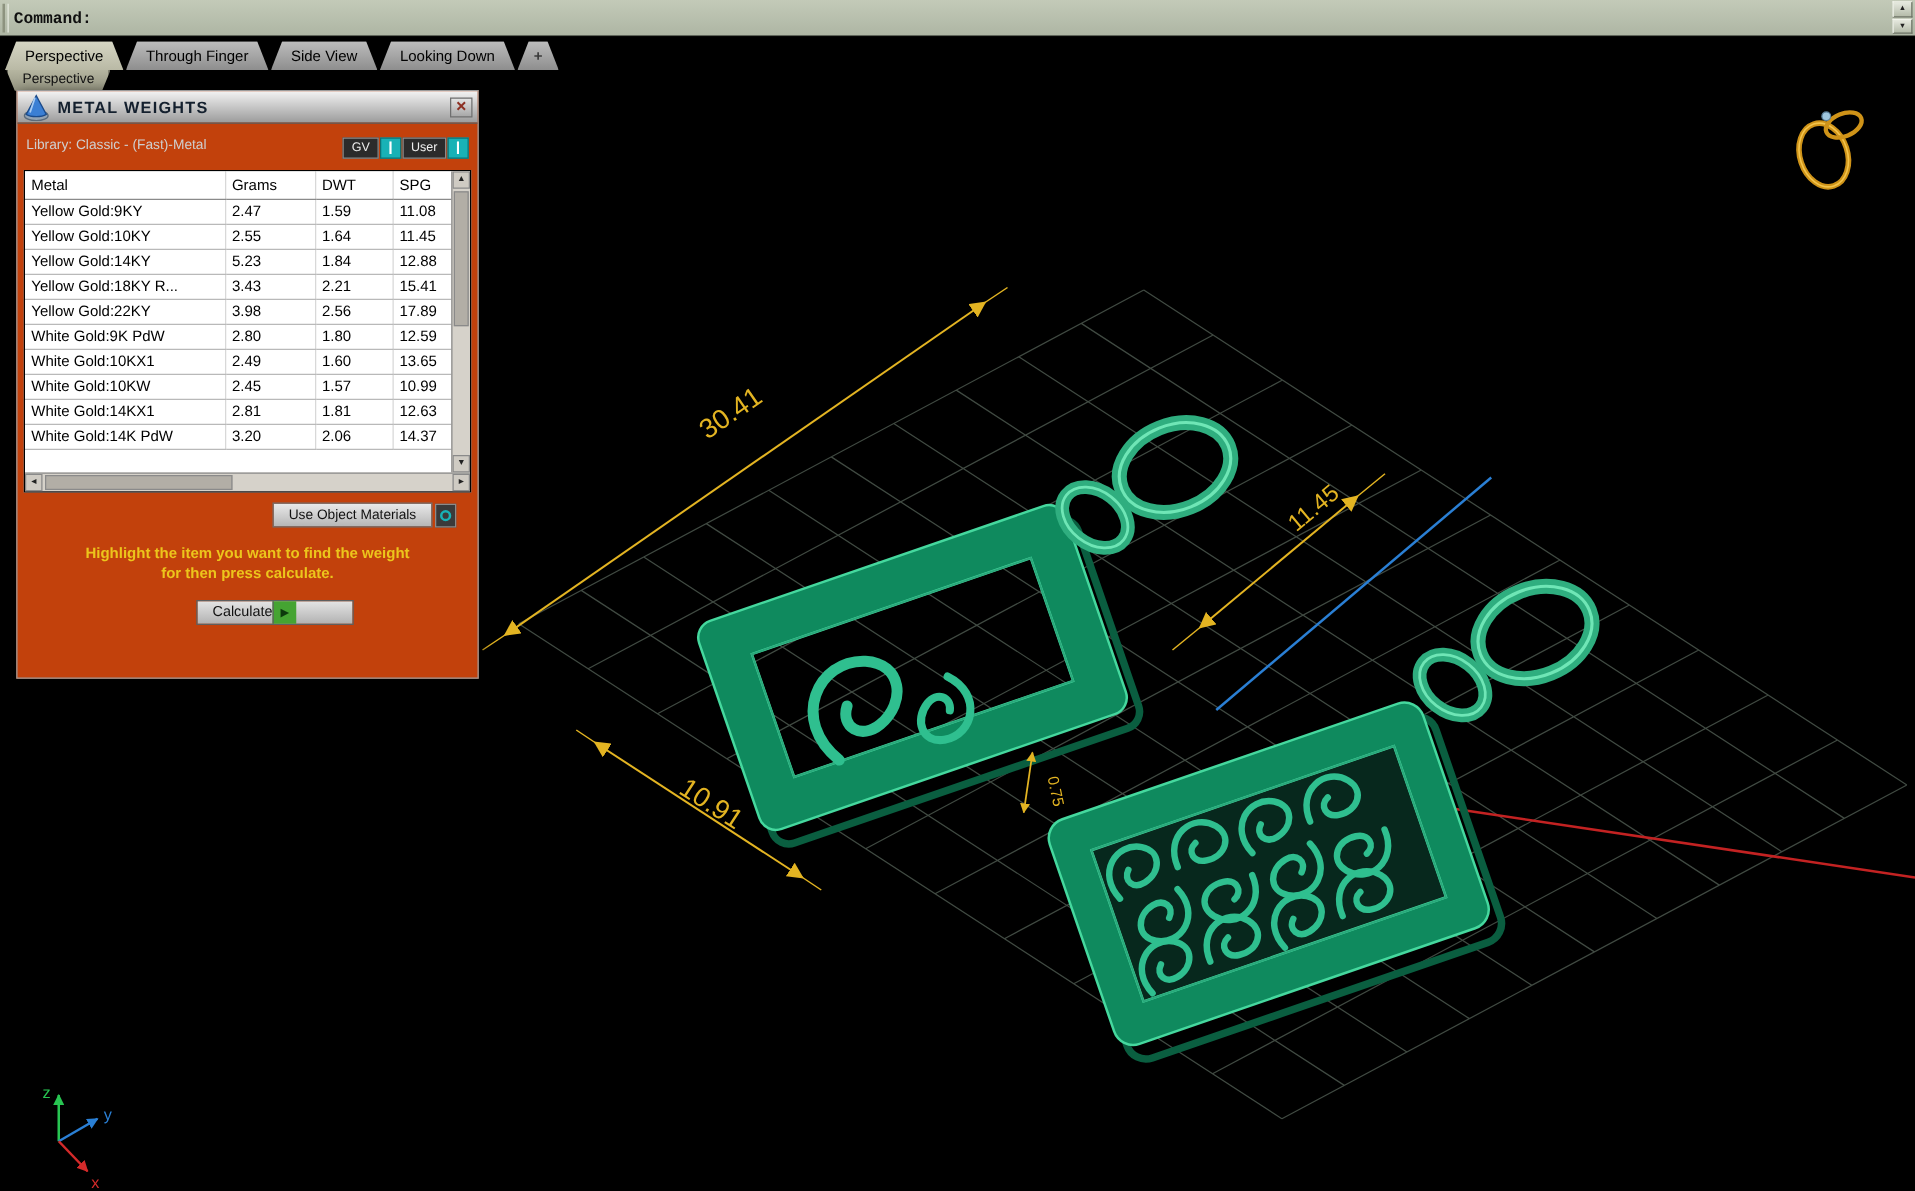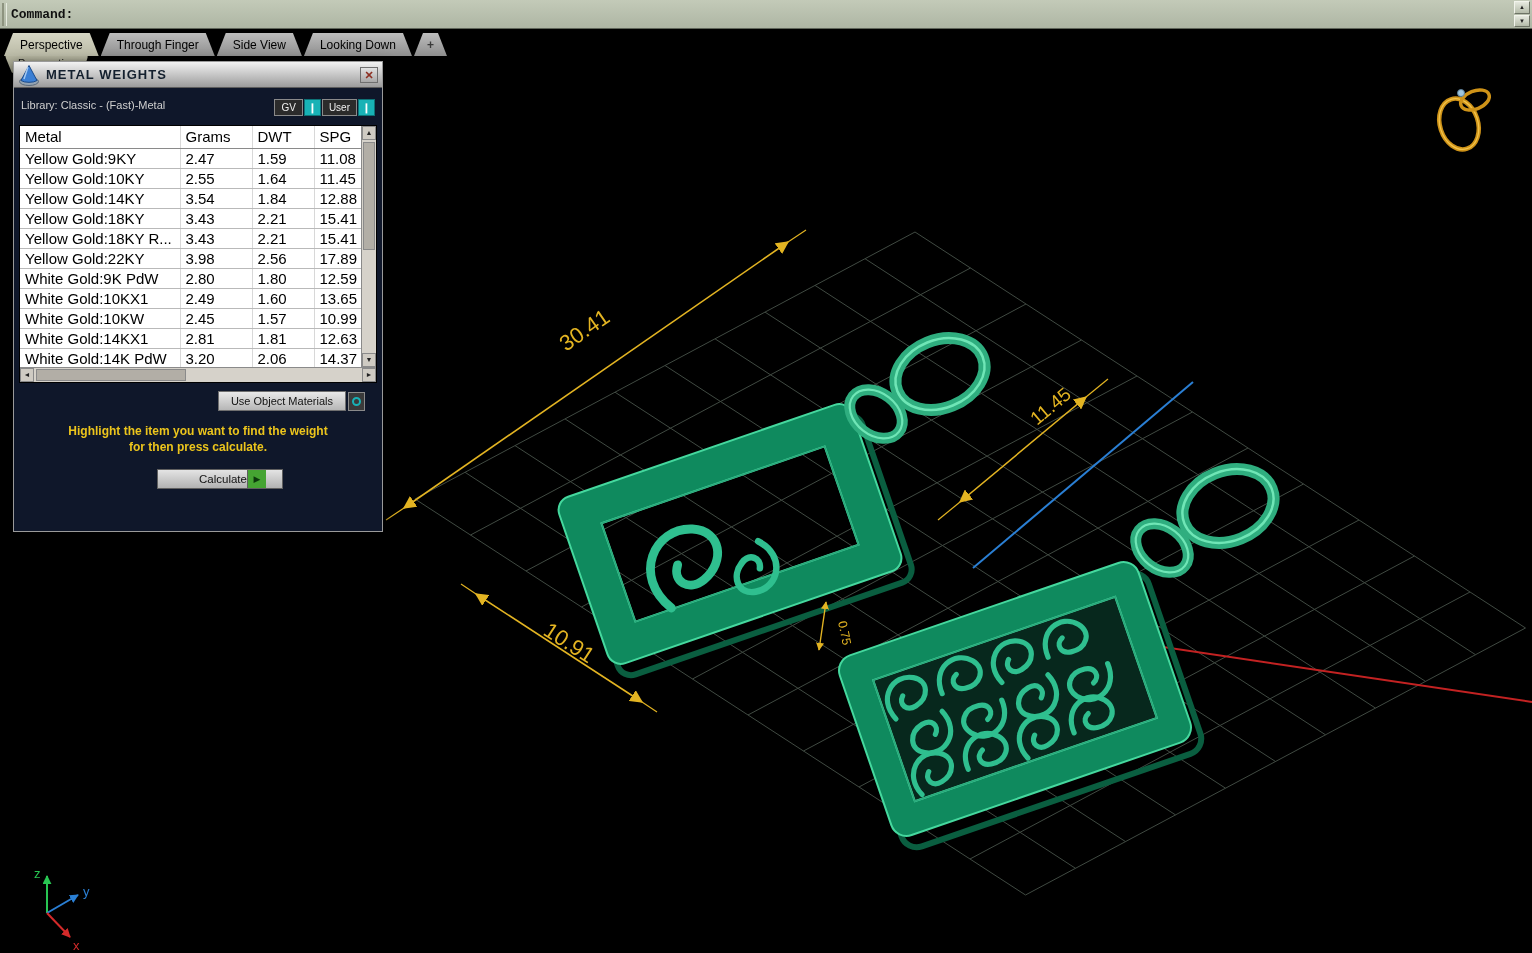--- a/index.html
+++ b/index.html
@@ -32,39 +32,39 @@
 
   
   .viewport { position:absolute; top:56px; left:0; width:1532px; height:897px; background:#000; }
   .vp-title-tab { position:absolute; top:0; left:5px; height:17px; padding:1px 12px;
     background:linear-gradient(#b5b5a0,#969682); border:1px solid #6f6f60; border-top:none;
     clip-path:polygon(0 0, 100% 0, calc(100% - 7px) 100%, 7px 100%);
     font-size:11px; color:#111; z-index:2; overflow:hidden; white-space:nowrap; }
   svg text { font-family:"Liberation Sans", sans-serif; }
 
   
-  .dialog { position:absolute; left:13px; top:61px; width:370px; height:471px; z-index:10;
-    background:#0f172a; border:1px solid #9a9a9a; box-shadow:2px 3px 10px rgba(0,0,0,.7); }
+  .dialog { position:absolute; left:13px; top:72px; width:370px; height:471px; z-index:10;
+    background:#c2410c; border:1px solid #9a9a9a; box-shadow:2px 3px 10px rgba(0,0,0,.7); }
   .title-bar { height:26px; background:linear-gradient(#f2f2f2,#9c9c9c); border-bottom:1px solid #5c5c5c;
     display:flex; align-items:center; padding:0 4px 0 4px; }
   .title-icon { width:22px; height:22px; margin-right:6px; }
   .title-text { font-size:13px; font-weight:bold; letter-spacing:1px; color:#14202e; }
   .close-btn { margin-left:auto; width:18px; height:16px; background:linear-gradient(#e2e2e2,#a8a8a8);
     border:1px solid #6f6f6f; color:#8d2f22; font-size:11px; font-weight:bold; line-height:14px;
     text-align:center; cursor:pointer; }
   .dlg-body { padding:7px 5px 0 5px; }
   .lib-row { display:flex; align-items:flex-start; margin:4px 2px 9px 2px; }
   .lib-label { font-size:11px; color:#cfcfcf; }
   .tgl-group { margin-left:auto; display:flex; align-items:center; gap:1px; }
   .tgl-label { font-size:10px; color:#eee; border:1px solid #8a8a8a; background:#2b2b2b; padding:2px 6px; }
   .tgl-btn { width:17px; height:17px; background:#18b2b6; border:1px solid #0d7276; color:#fff;
     font-size:10px; line-height:15px; text-align:center; cursor:pointer; }
 
   .table-wrap { position:relative; height:258px; background:#fff; border:1px solid #000; overflow:hidden; }
-  table { border-collapse:collapse; table-layout:fixed; width:356px; font-size:15px; color:#000; }
+  table { border-collapse:collapse; table-layout:fixed; width:356px; font-size:12px; color:#000; }
   th { text-align:left; font-weight:normal; height:22px; padding:2px 5px; background:#fff;
     border-bottom:1px solid #8a8a8a; border-right:1px solid #d8d8d8; white-space:nowrap; overflow:hidden; }
   td { height:20px; padding:1px 5px; border-bottom:1px solid #b9b9b9; border-right:1px solid #d8d8d8;
     white-space:nowrap; overflow:hidden; cursor:default;margin-left:16px; }
   col.c1{width:160px} col.c2{width:72px} col.c3{width:62px} col.c4{width:62px}
 
   .vscroll { position:absolute; top:0; right:0; bottom:15px; width:15px; background:#d6d2ca;
     border-left:1px solid #8a8a8a; }
   .vs-up,.vs-down { position:absolute; left:0; width:14px; height:14px; background:#cfcbc3;
     border:1px solid #8a8a8a; font-size:7px; line-height:12px; text-align:center; color:#222; cursor:pointer; }
@@ -82,23 +82,23 @@
   .mat-row { display:flex; justify-content:flex-end; align-items:center; margin:8px 12px 2px 0; gap:2px; }
   .mat-btn { background:linear-gradient(#e9e9e9,#b6b6b6); border:1px solid #6f6f6f;
     font-size:11px; color:#111; padding:3px 12px; cursor:pointer; }
   .mat-ind { width:17px; height:19px; background:#3a3a3a; border:1px solid #8a8a8a;
     display:flex; align-items:center; justify-content:center; cursor:pointer; }
   .mat-ind span { width:9px; height:9px; border:2px solid #18b2b6; border-radius:50%; display:block; }
 
   .instruction { text-align:center; color:#ecc51c; font-size:12px; font-weight:bold;
     line-height:1.35; margin:12px 6px 0 6px; }
   .calc-row { display:flex; justify-content:center; margin:14px 0 0 0; }
-  .calc-btn { display:flex; align-items:center; justify-content:center;
+  .calc-btn { display:flex; align-items:center; justify-content:flex-start;
     width:126px; height:20px; background:linear-gradient(#e4e4e4,#b2b2b2);
-    border:1px solid #5f5f5f; font-size:11.5px; color:#111; padding-left:25px; cursor:pointer;margin-left:44px; }
+    border:1px solid #5f5f5f; font-size:11.5px; color:#111; padding-left:12px; cursor:pointer;margin-left:44px; }
   .calc-play { width:19px; height:18px; background:#45a432; border-left:1px solid #5f5f5f;
     color:#0c3a0c; font-size:9px; line-height:18px; text-align:center; }
 </style>
 </head>
 <body>
 
 <div class="app">
 
   <div class="command-bar">
     <div class="cmd-grip"></div>
@@ -285,29 +285,23 @@
               <td>11.08</td>
             </tr>
             <tr>
               <td>Yellow Gold:10KY</td>
               <td>2.55</td>
               <td>1.64</td>
               <td>11.45</td>
             </tr>
             <tr>
               <td>Yellow Gold:14KY</td>
-              <td>3.54</td>
+              <td>5.23</td>
               <td>1.84</td>
               <td>12.88</td>
-            </tr>
-            <tr>
-              <td>Yellow Gold:18KY</td>
-              <td>3.43</td>
-              <td>2.21</td>
-              <td>15.41</td>
             </tr>
             <tr>
               <td>Yellow Gold:18KY R...</td>
               <td>3.43</td>
               <td>2.21</td>
               <td>15.41</td>
             </tr>
             <tr>
               <td>Yellow Gold:22KY</td>
               <td>3.98</td>

